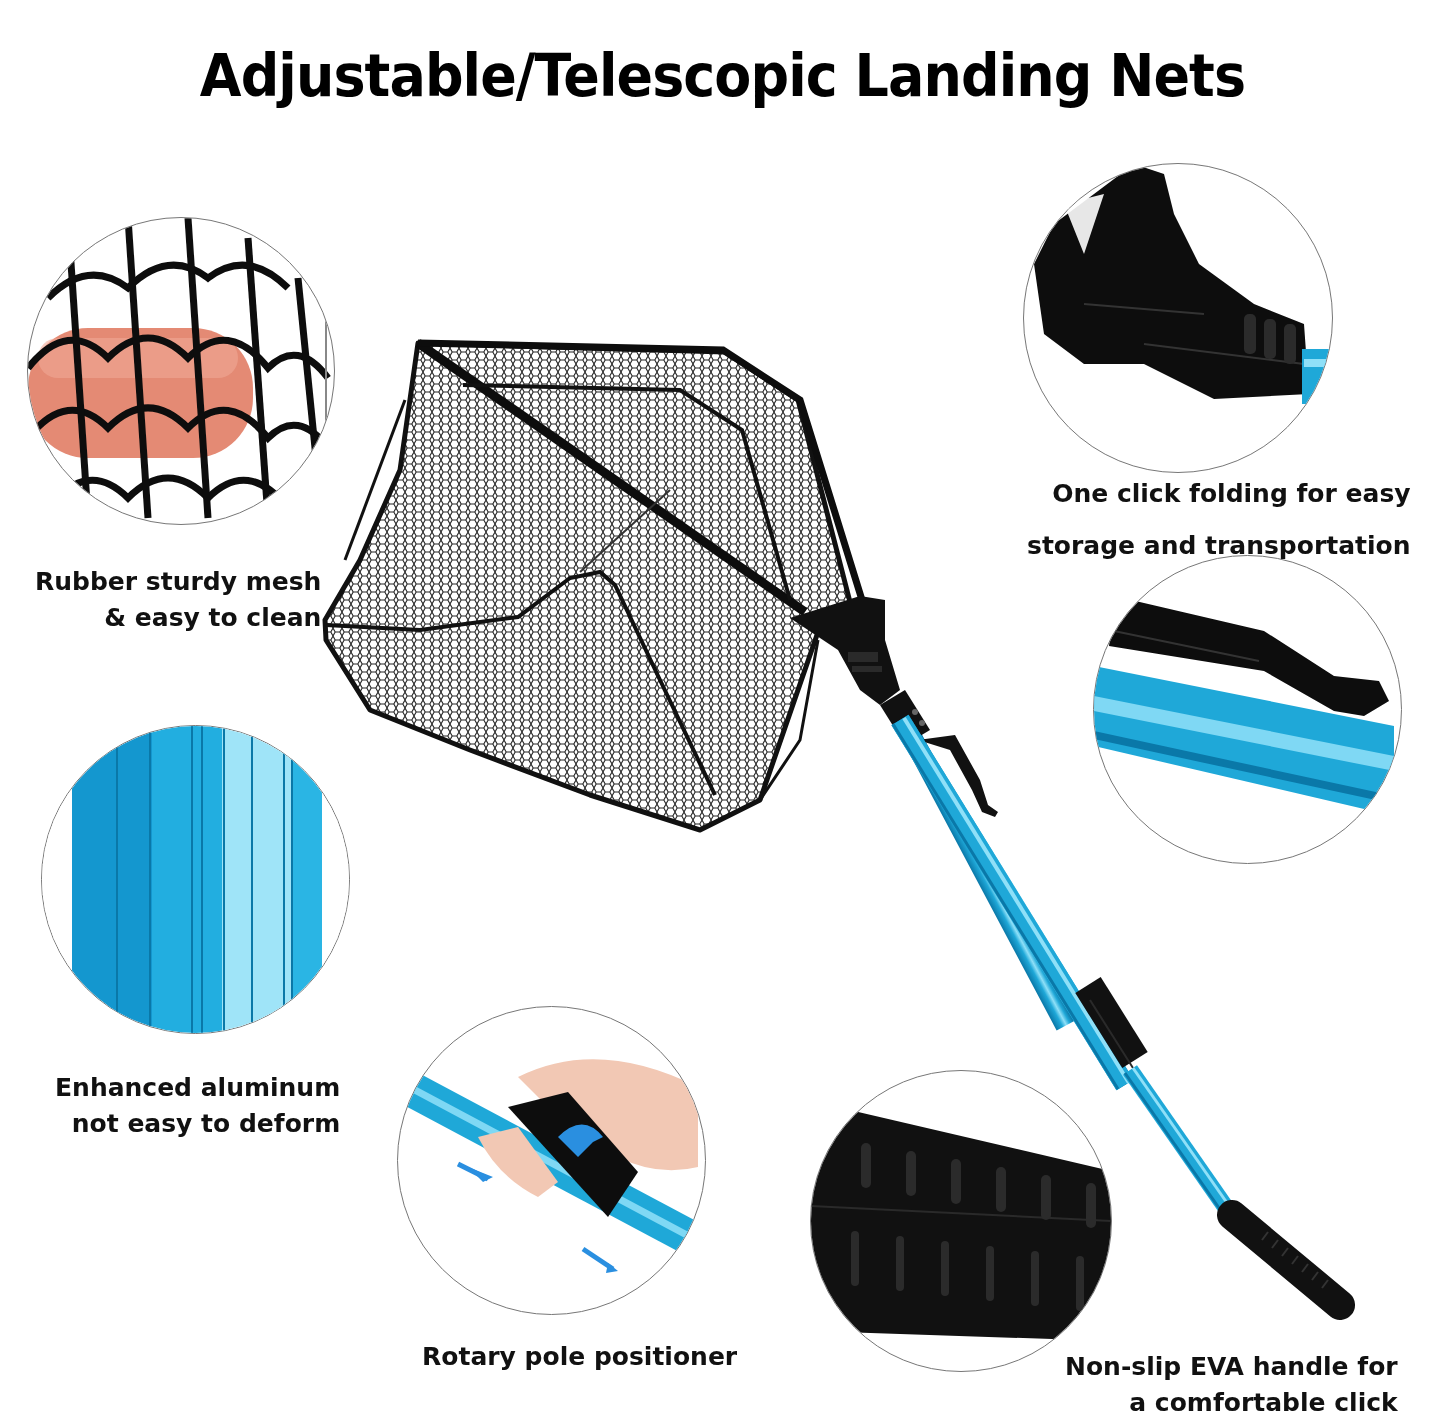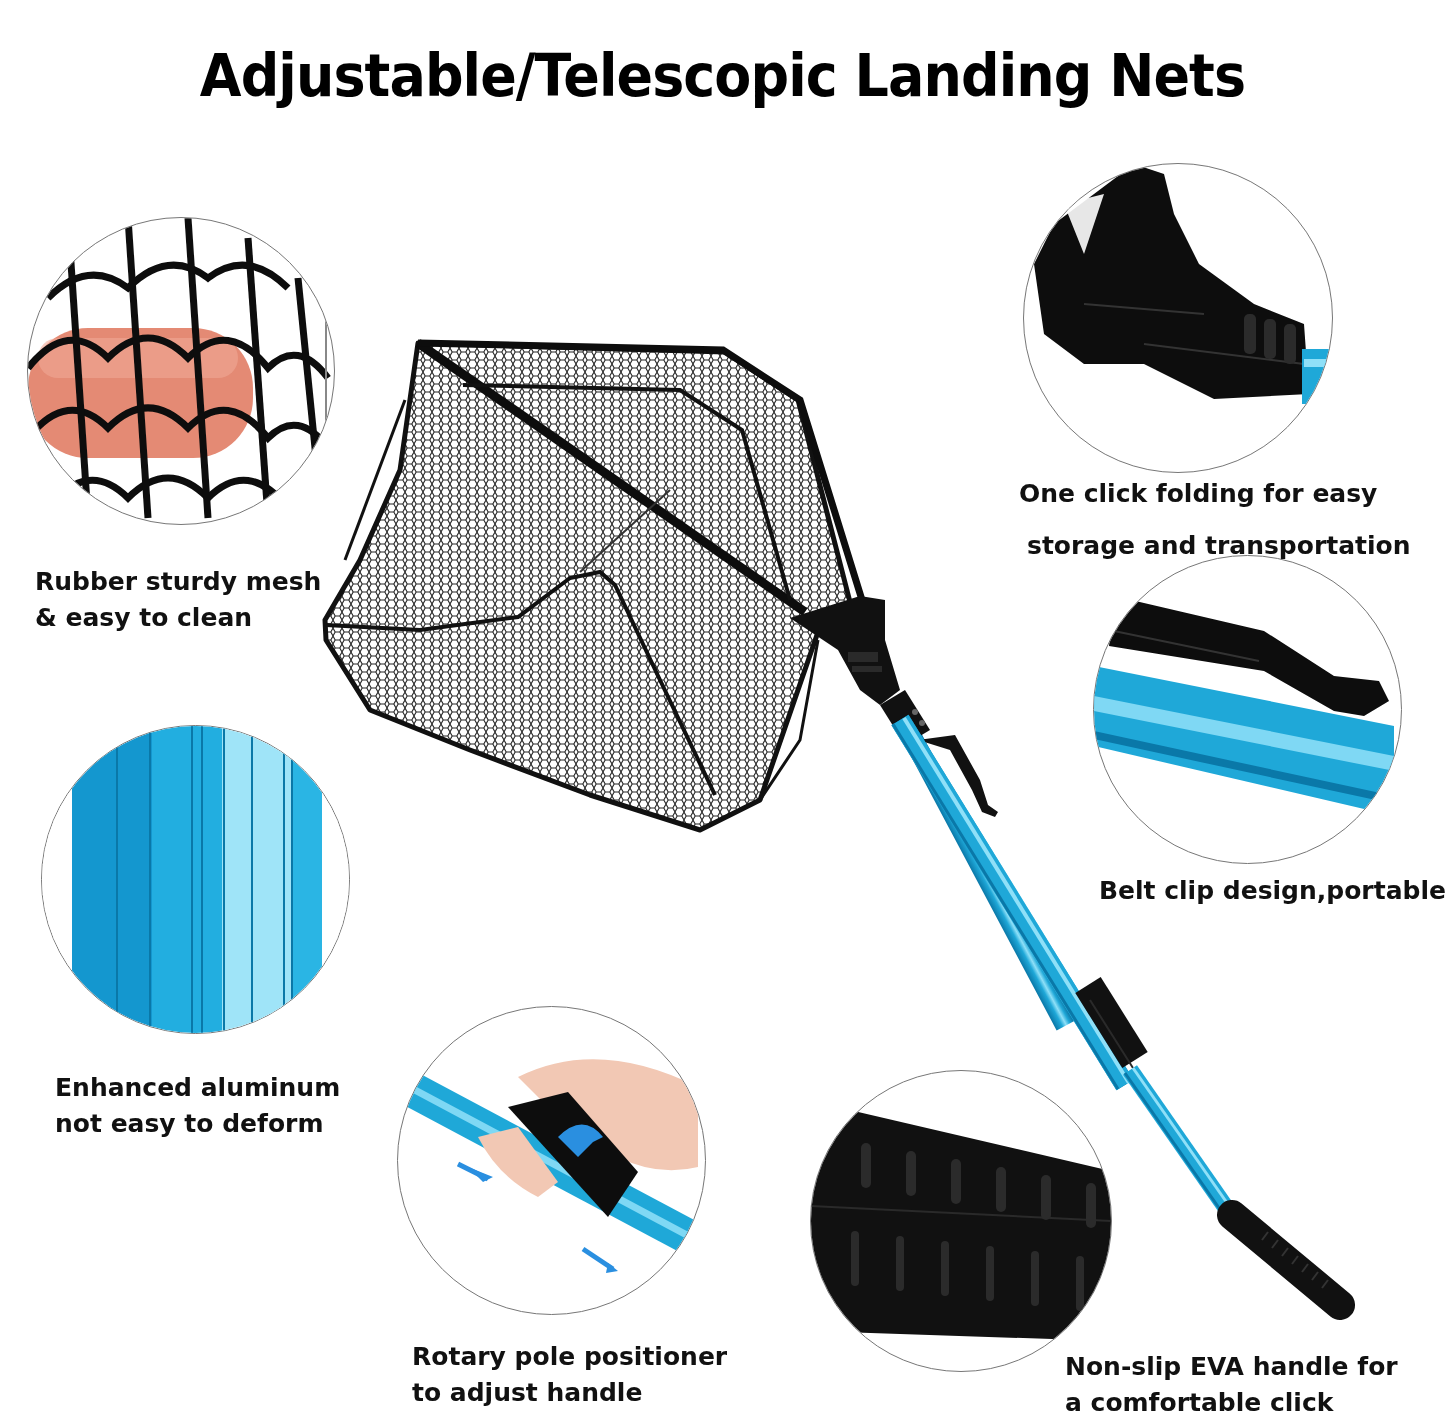--- a/index.html
+++ b/index.html
@@ -2,21 +2,21 @@
 <html><head>
   <meta charset="utf-8">
   <style>
     html, body { margin:0; padding:0; background:#ffffff; }
     body { width:1445px; height:1422px; position:relative; overflow:hidden;
            font-family:"DejaVu Sans", "Liberation Sans", sans-serif; color:#111; }
     .title { position:absolute; left:0; top:42px; width:1445px; text-align:center;
              font-family:"DejaVu Sans", sans-serif; font-weight:bold; font-size:58px;
              letter-spacing:-1px; color:#000; transform:scaleX(0.93); }
     .circle { position:absolute; border-radius:50%; border:1.5px solid #777; overflow:hidden; background:#fff; }
-    .label { position:absolute; font-weight:bold; font-size:25px; line-height:36px; color:#111; white-space:nowrap; }
+    .label { position:absolute; font-weight:bold; font-size:25px; line-height:36px; color:#111; white-space:nowrap;text-align:right; }
     .label span { display:block; }
     svg { display:block; }
     .main-product { position:absolute; left:0; top:0; width:1445px; height:1422px; pointer-events:none; }
   </style>
 </head>
 <body>
 
 <div class="title">Adjustable/Telescopic Landing Nets</div>
 
 <svg class="main-product" viewBox="0 0 1445 1422" width="1445" height="1422">
@@ -161,40 +161,38 @@
 <div class="circle" style="left:1093px; top:555px; width:307px; height:307px;">
   <svg width="307" height="307" viewBox="0 0 307 307">
     <path d="M0 110 L300 170 L300 260 L0 190 Z" fill="#1fa8d8"></path>
     <path d="M0 140 L300 200 L300 215 L0 155 Z" fill="#7fd8f4"></path>
     <path d="M0 175 L300 240 L300 248 L0 183 Z" fill="#0a78a8"></path>
     <path d="M20 40 L170 75 L240 120 L285 125 L295 145 L270 160 L240 155 L170 115 L15 90 Z" fill="#0d0d0d"></path>
     <path d="M20 75 L165 105" stroke="#333" stroke-width="2"></path>
   </svg>
 </div>
 <div class="label" style="left:1099px; top:873px;">
-  <span>Belt clip design,portable</span>
 </div>
 
 <div class="circle" style="left:397px; top:1006px; width:307px; height:307px;">
   <svg width="307" height="307" viewBox="0 0 307 307">
     <path d="M0 55 L300 215 L300 255 L0 95 Z" fill="#1fa8d8"></path>
     <path d="M0 70 L300 230 L300 238 L0 78 Z" fill="#7fd8f4"></path>
     <path d="M120 70 Q200 30 300 80 L300 160 Q260 170 220 150 Q190 120 160 110 Z" fill="#f2c8b4"></path>
     <path d="M80 130 Q100 170 140 190 L160 175 L120 120 Z" fill="#f2c8b4"></path>
     <path d="M110 100 L170 85 L240 165 L210 210 Z" fill="#0d0d0d" transform="rotate(0)"></path>
     <path d="M160 130 Q185 105 205 130 L195 135 L180 150 Z" fill="#2a8fe0"></path>
     <path d="M70 160 L95 170 L85 175 Z" fill="#2a8fe0"></path>
     <path d="M60 157 L90 172" stroke="#2a8fe0" stroke-width="5"></path>
     <path d="M185 242 L215 262" stroke="#2a8fe0" stroke-width="5"></path>
     <path d="M210 256 L220 264 L208 266 Z" fill="#2a8fe0"></path>
   </svg>
 </div>
-<div class="label" style="left:412px; top:1339px;">
+<div class="label" style="left:422px; top:1339px;">
   <span>Rotary pole positioner</span>
-  <span>to adjust handle</span>
 </div>
 
 <div class="circle" style="left:810px; top:1070px; width:300px; height:300px;">
   <svg width="300" height="300" viewBox="0 0 300 300">
     <path d="M0 30 L300 100 L300 270 L0 260 Z" fill="#111"></path>
     <path d="M0 135 L300 150" stroke="#2a2a2a" stroke-width="2"></path>
     <g fill="#2b2b2b">
       <rect x="50" y="72" width="10" height="45" rx="5"></rect>
       <rect x="95" y="80" width="10" height="45" rx="5"></rect>
       <rect x="140" y="88" width="10" height="45" rx="5"></rect>

